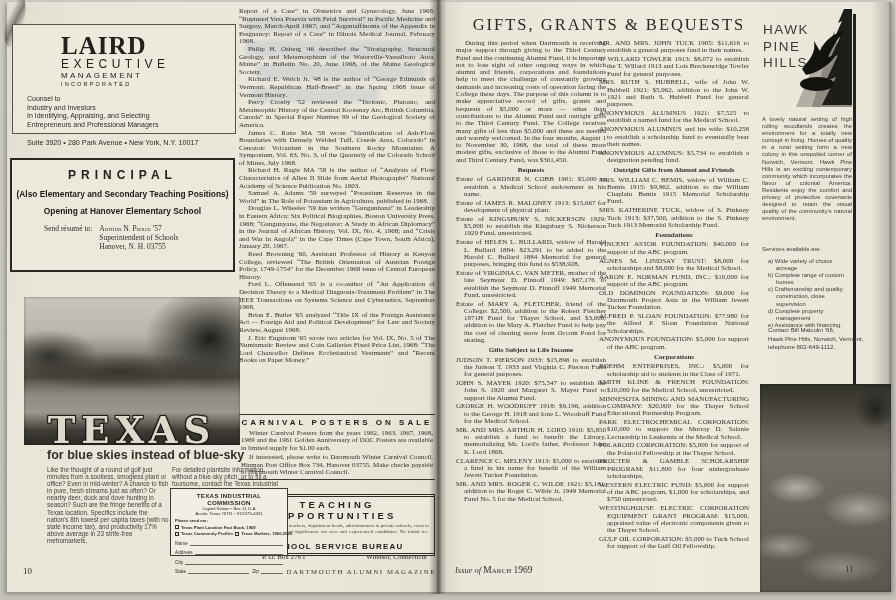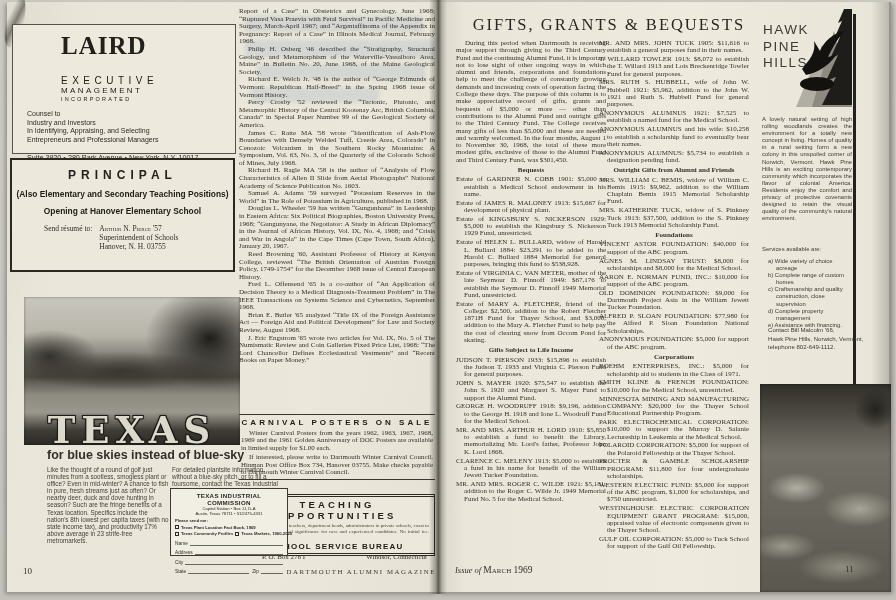--- a/index.html
+++ b/index.html
@@ -29,26 +29,26 @@
   }
   .corner-curl {
     position: absolute; left: 6px; top: -6px; width: 18px; height: 54px;
     background: linear-gradient(105deg, rgba(28,26,22,0) 25%, rgba(28,26,22,0.5) 52%, rgba(28,26,22,0) 78%);
     transform: rotate(12deg); border-radius: 50%;
   }
   .ghost { position: absolute; background: rgba(122,148,186,0.20); filter: blur(2px); border-radius: 3px; z-index: 0; }
 
   
   .laird {
-    position: absolute; left: 5px; top: 22px; width: 224px; height: 130px;
+    position: absolute; left: 5px; top: 22px; width: 224px; height: 110px;
     border: 1px solid #57534b; background: #edeadd; padding-top: 9px; z-index: 1;
   }
   .laird-logo { margin-left: 48px; color: #23201c; }
   .laird-name { font-weight: bold; font-size: 25px; line-height: 23px; letter-spacing: 1px; }
-  .laird-exec { font-family: "Liberation Sans", sans-serif; font-size: 10px; letter-spacing: 4.5px; margin-top: 18px; }
+  .laird-exec { font-family: "Liberation Sans", sans-serif; font-size: 12px; letter-spacing: 4.5px; margin-top: 0; }
   .laird-mgmt { font-family: "Liberation Sans", sans-serif; font-size: 8px; letter-spacing: 2.4px; }
   .laird-inc  { font-family: "Liberation Sans", sans-serif; font-size: 5.5px; letter-spacing: 2.2px; margin-top: 1px; }
   .laird-tagline { margin: 8px 0 0 14px; font-family: "Liberation Sans", sans-serif; font-size: 7px; line-height: 8.6px; color: #2e2b27; }
   .laird-address { margin: 9px 0 0 14px; font-family: "Liberation Sans", sans-serif; font-size: 7.2px; color: #2e2b27; }
 
   
   .principal {
     position: absolute; left: 3px; top: 156px; width: 225px; height: 114px;
     border: 2px solid #2b2823; background: #ece9dc; text-align: center; padding-top: 8px; z-index: 1;
   }

